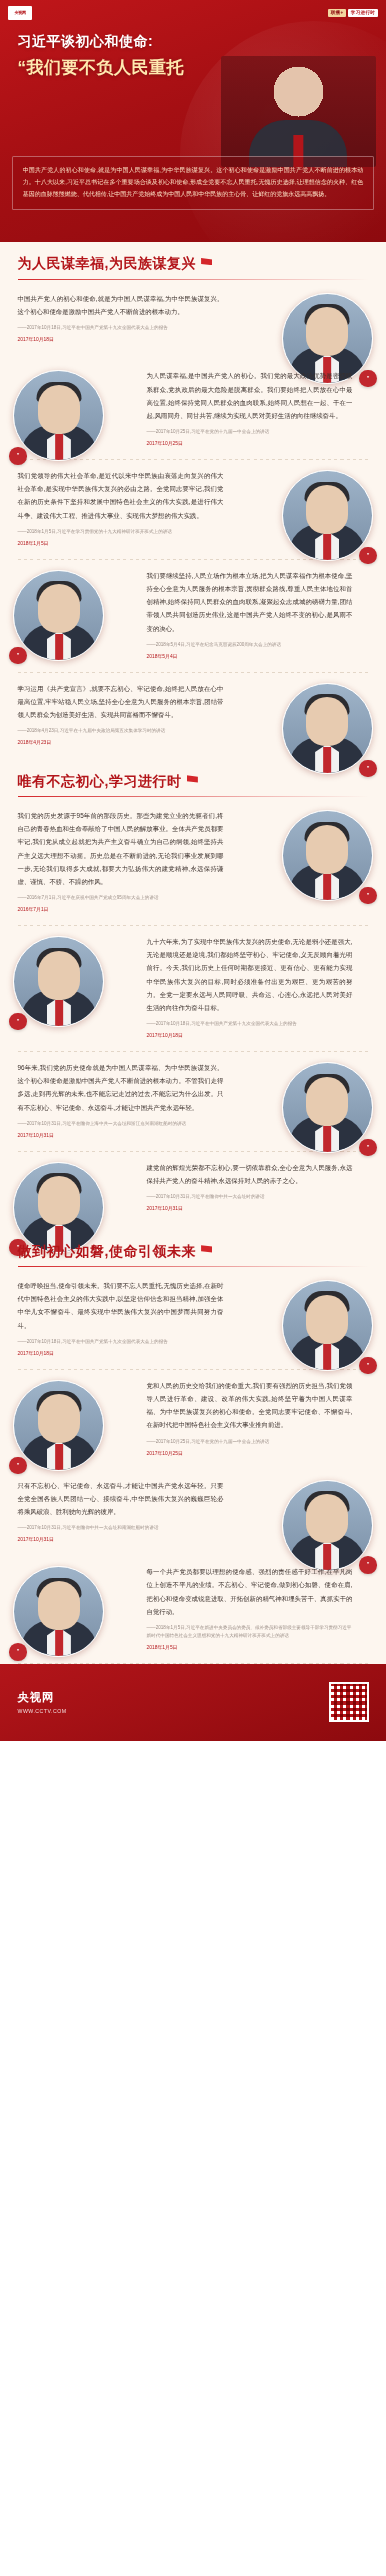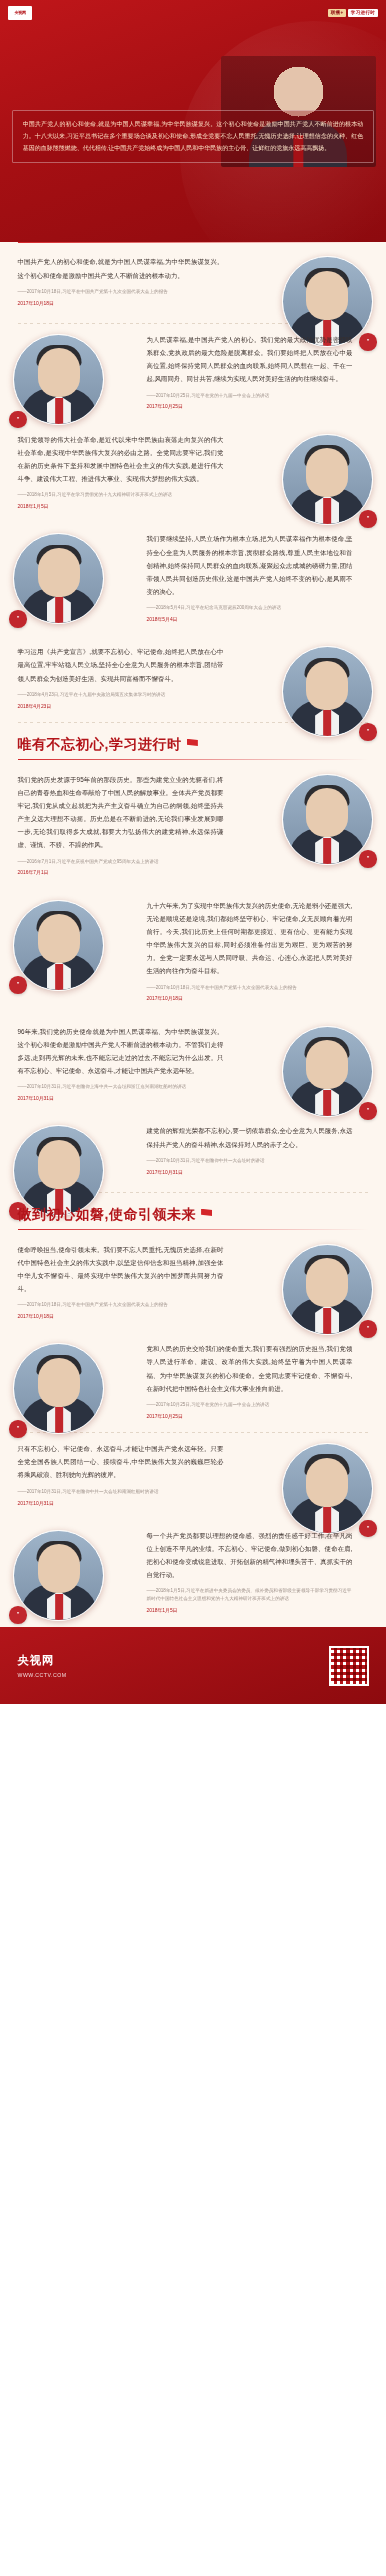--- a/index.html
+++ b/index.html
@@ -310,33 +310,36 @@
       <div class="logo-box">
         <div class="logo-mark">央视网</div>
       </div>
       <div class="badge-stack">
         <div class="badge">联播+</div>
         <div class="badge alt">学习进行时</div>
       </div>
     </div>
 
     <div class="header-titles">
+      <div class="h-line1">习近平谈初心和使命:</div>
+      <div class="h-line2">“我们要不负人民重托</div>
     </div>
 
     <div class="header-photo">
       <div class="suit"></div>
       <div class="tie"></div>
     </div>
 
     <div class="header-body">
       <p>中国共产党人的初心和使命,就是为中国人民谋幸福,为中华民族谋复兴。这个初心和使命是激励中国共产党人不断前进的根本动力。十八大以来,习近平总书记在多个重要场合谈及初心和使命,形成全党要不忘人民重托,无愧历史选择,让理想信念的火种、红色基因的血脉熊熊燃烧、代代相传,让中国共产党始终成为中国人民和中华民族的主心骨、让鲜红的党旗永远高高飘扬。</p>
     </div>
   </div>
 
   <div id="content">
+      <div class="section-title"><span>为人民谋幸福,为民族谋复兴</span><span class="flag"></span></div>
       <div class="section-rule"></div>
       <div class="block right">
         <div class="portrait r">
           <div class="suit2"></div>
           <div class="shirt"></div>
           <div class="tie2"></div>
           <div class="hair"></div>
           <div class="face"></div>
         </div>
         <div class="seal r">”</div>

